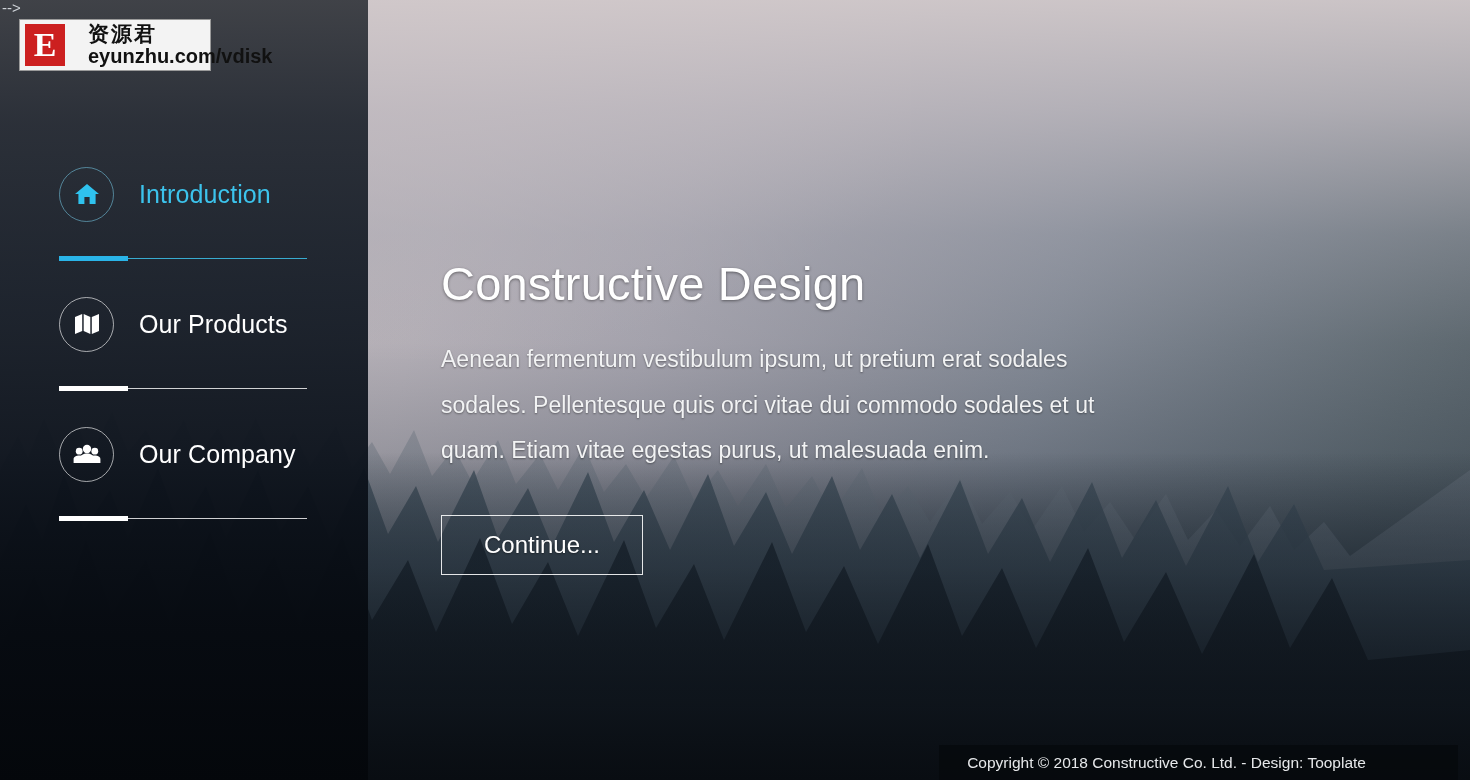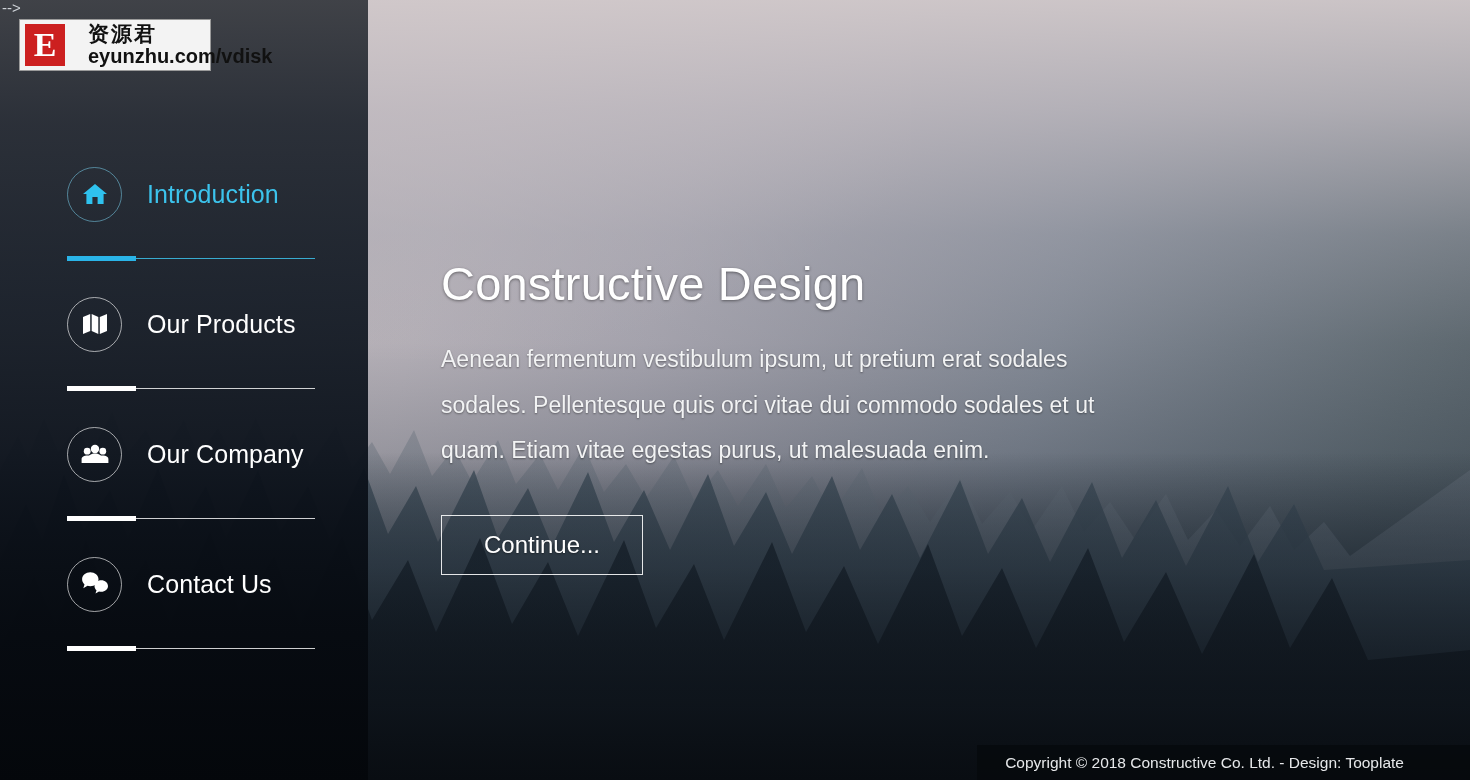--- a/index.html
+++ b/index.html
@@ -57,21 +57,21 @@
     z-index:3;
     background:linear-gradient(to bottom,
       rgba(40,44,50,0.86) 0%,
       rgba(27,33,42,0.90) 16%,
       rgba(19,26,36,0.93) 38%,
       rgba(12,18,27,0.95) 60%,
       rgba(7,11,17,0.975) 80%,
       rgba(4,7,11,0.99) 100%);
   }
 
-  .nav { position:absolute; left:8px; top:150px; width:368px; }
+  .nav { position:absolute; left:0; top:150px; width:368px; }
   .nav-item { position:relative; height:130px; }
   .nav-row { display:flex; align-items:center; height:88px; padding-left:59px; }
 
   .nav-icon {
     width:55px; height:55px; flex:0 0 55px;
     border-radius:50%;
     border:1px solid rgba(255,255,255,0.62);
     display:flex; align-items:center; justify-content:center;
   }
   .nav-item.active .nav-icon { border-color:rgba(120,205,235,0.55); }
@@ -160,22 +160,22 @@
     border:1px solid rgba(255,255,255,0.88);
     background:transparent;
     color:#ffffff; font-size:24px; font-family:"Liberation Sans", sans-serif;
     display:flex; align-items:center; justify-content:center;
     cursor:pointer;
     text-shadow:0 1px 2px rgba(0,0,0,0.4);
   }
 
   
   .footer {
-    position:absolute; right:0; bottom:0; z-index:4;
-    height:35px; padding:0 66px 0 28px;
+    position:absolute; right:12px; bottom:0; z-index:4;
+    height:35px; padding:0 92px 0 28px;
     display:flex; align-items:center;
     background:rgba(6,9,13,0.86);
   }
   .footer-text { font-size:15.5px; color:#e6e8ea; white-space:nowrap; }
 </style>
 </head>
 <body>
 
 <div id="stage">
 
@@ -256,35 +256,20 @@
             </svg>
           </span>
           <span class="nav-label">Our Company</span>
         </div>
         <div class="nav-bar">
           <span class="track"></span>
           <span class="fill" style="width: 69.44px;"></span>
         </div>
       </div>
 
-      <div class="nav-item">
-        <div class="nav-row">
-          <span class="nav-icon">
-            <svg width="28" height="24" viewBox="0 0 28 24">
-              <path d="M17.5 7.2 C17.5 11.1 13.8 14.2 9.3 14.2 C8.3 14.2 7.4 14.07 6.5 13.85 L2.3 16.2 L3.5 12.4 C2.0 11.05 1.1 9.25 1.1 7.2 C1.1 3.3 4.8 0.2 9.3 0.2 C13.8 0.2 17.5 3.3 17.5 7.2 Z"></path>
-              <path d="M27.0 14.0 C27.0 17.2 24.0 19.8 20.3 19.8 C19.5 19.8 18.7 19.7 18.0 19.5 L14.5 21.5 L15.5 18.3 C14.2 17.2 13.5 15.7 13.5 14.0 C13.5 10.8 16.5 8.2 20.3 8.2 C24.0 8.2 27.0 10.8 27.0 14.0 Z"></path>
-            </svg>
-          </span>
-          <span class="nav-label">Contact Us</span>
-        </div>
-        <div class="nav-bar">
-          <span class="track"></span>
-          <span class="fill" style="width: 69.44px;"></span>
-        </div>
-      </div>
 
     </nav>
   </aside>
 
   <main class="main">
     <h1 class="hero-title">Constructive Design</h1>
     <p class="hero-body">Aenean fermentum vestibulum ipsum, ut pretium erat sodales sodales. Pellentesque quis orci vitae dui commodo sodales et ut quam. Etiam vitae egestas purus, ut malesuada enim.</p>
     <div class="hero-btn">Continue...</div>
   </main>
 

